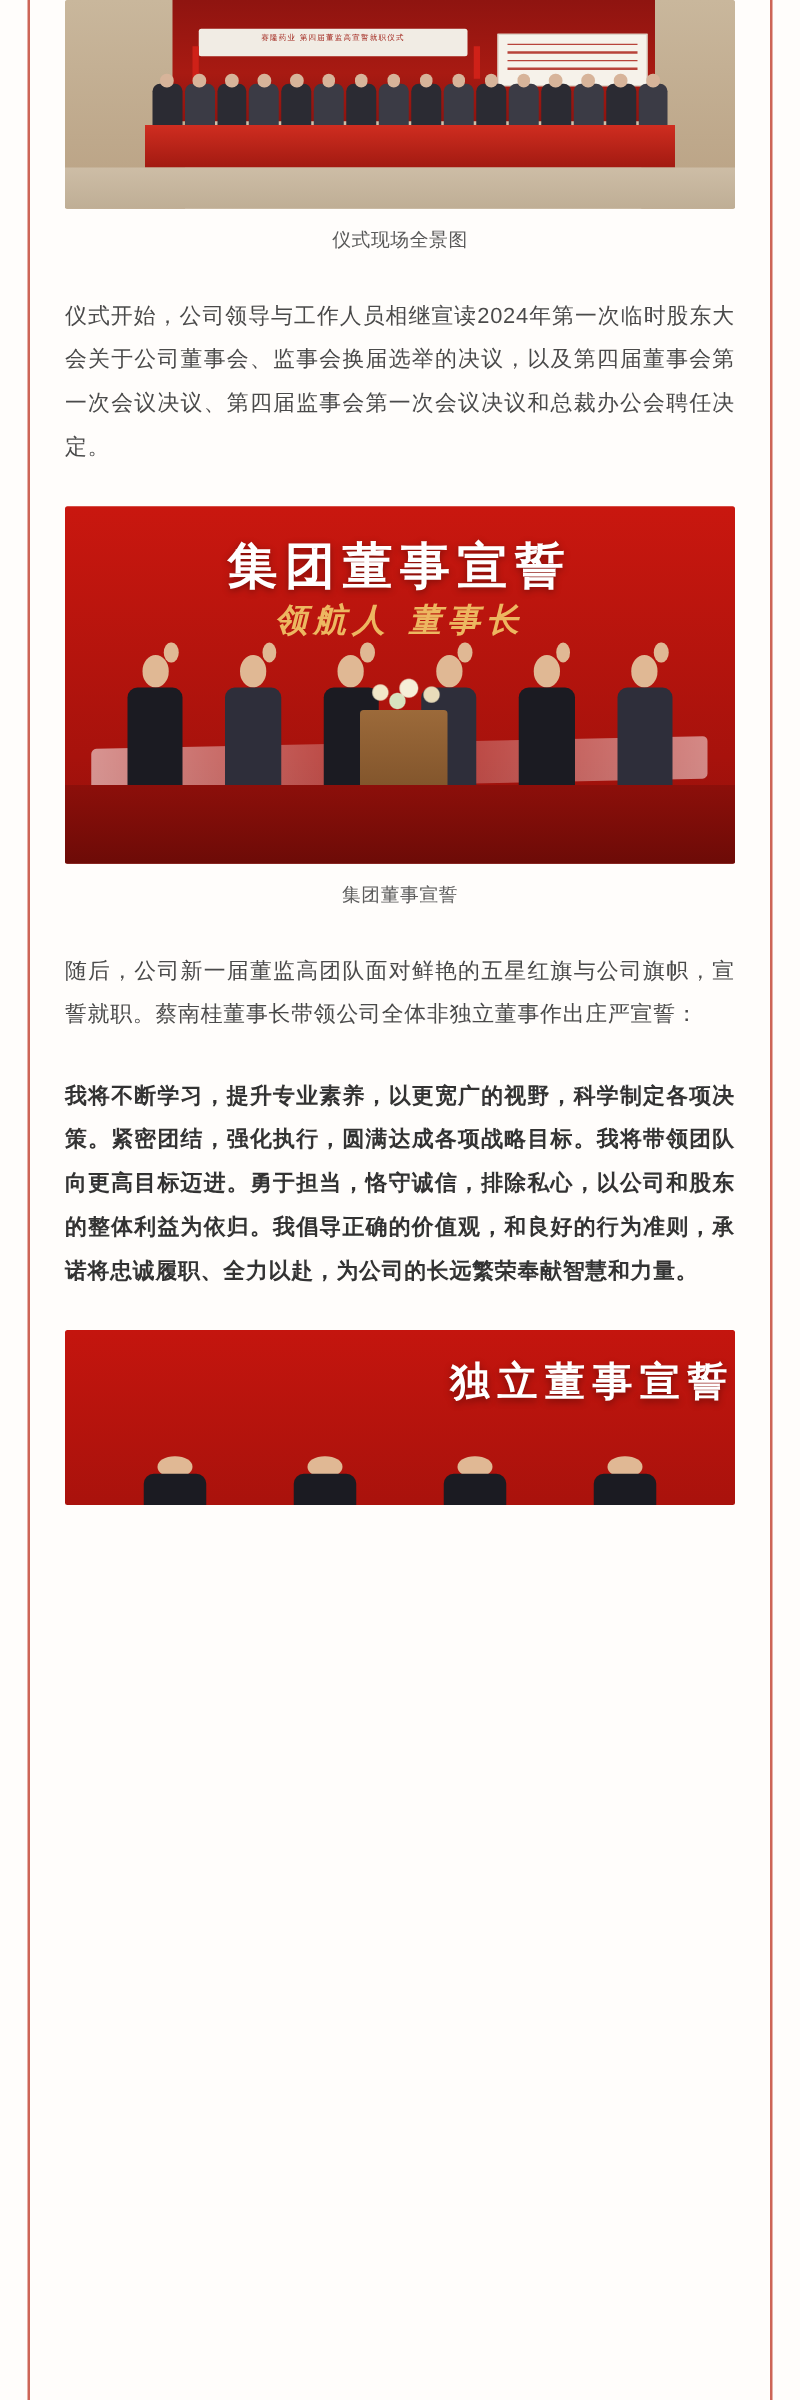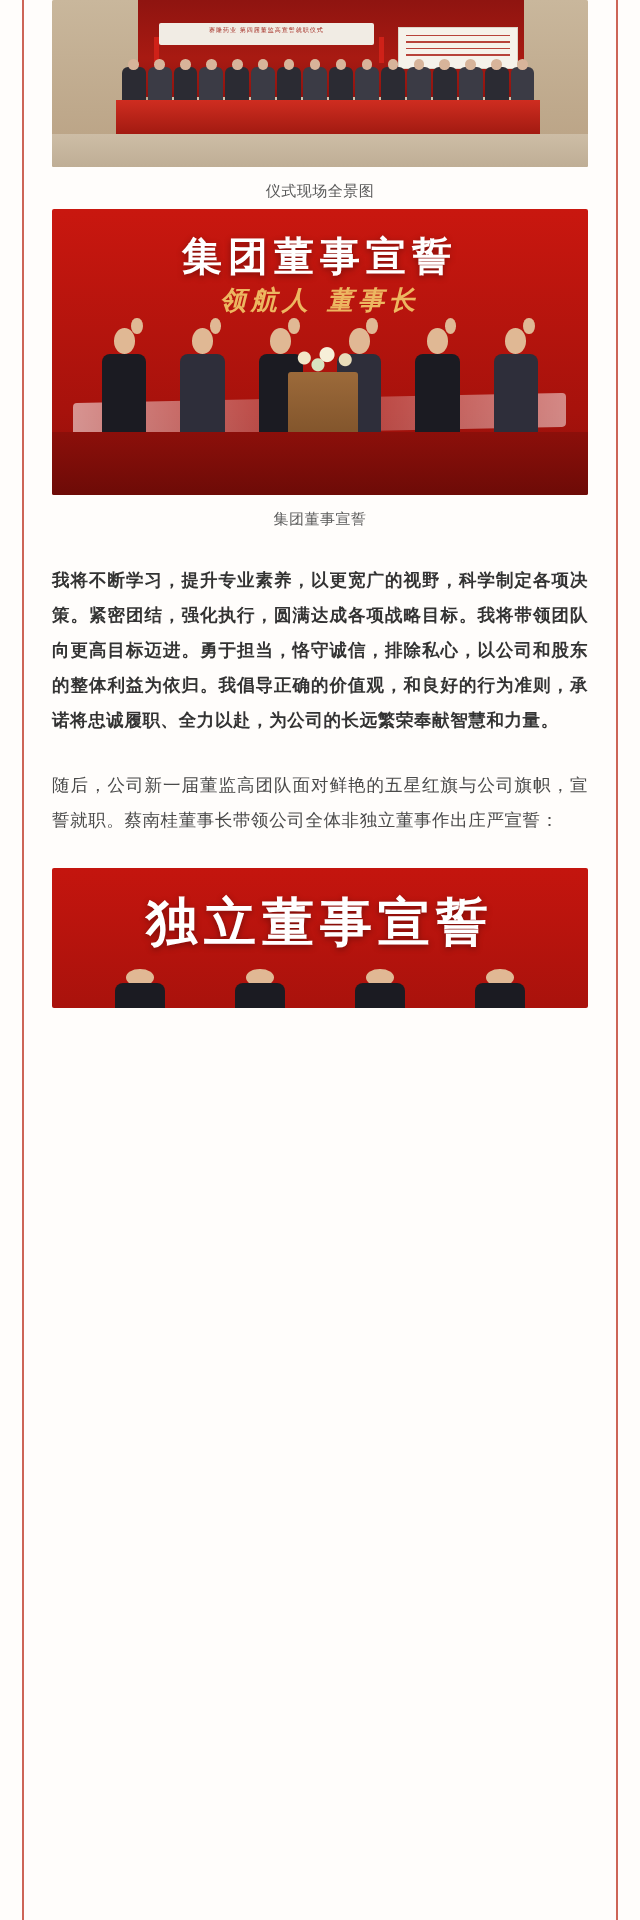--- a/index.html
+++ b/index.html
@@ -49,21 +49,20 @@
     overflow: hidden;
     position: relative;
   }
   .caption {
     text-align: center;
     font-size: 15px;
     color: #5a5a5a;
     letter-spacing: .5px;
     margin: 14px 0 0 0;
     line-height: 1.6;
-    font-family: Liberation Mono, monospace;
   }
 
   p.body-text {
     font-size: 17.5px;
     line-height: 2.0;
     color: #4a4a4a;
     letter-spacing: .6px;
     margin: 30px 0 30px 0;
     text-align: justify;
   }
@@ -203,22 +202,22 @@
   }
 
   
   .photo3 {
     height: 140px;
     background: linear-gradient(180deg,#c4150e,#a9120c);
     overflow: hidden;
   }
   .p3-title {
     position: absolute; left: 0; right: 0; top: 14%;
-    text-align: center;
-    font-size: 52px;
+    text-align: right;
+    font-size: 32px;
     font-weight: bold;
     color: #ffffff;
     letter-spacing: 6px;
     text-shadow: 0 2px 6px rgba(0,0,0,.35);
     font-family: Liberation Serif, serif;
   }
   .p3-row {
     position: absolute; left: 10%; right: 10%; bottom: 0; height: 30%;
     display: flex; justify-content: space-between; align-items: flex-end;
   }
@@ -270,20 +269,21 @@
           <div class="p1-person"></div>
           <div class="p1-person"></div>
           <div class="p1-person"></div>
         </div>
         <div class="p1-table"></div>
         <div class="p1-floor"></div>
       </div>
       <figcaption class="caption">仪式现场全景图</figcaption>
     </figure>
 
+    <p class="body-text">仪式开始，公司领导与工作人员相继宣读2024年第一次临时股东大会关于公司董事会、监事会换届选举的决议，以及第四届董事会第一次会议决议、第四届监事会第一次会议决议和总裁办公会聘任决定。</p>
 
     <figure class="figure">
       <div class="photo photo2">
         <div class="p2-title">集团董事宣誓</div>
         <div class="p2-subtitle">领航人 董事长</div>
         <div class="p2-ribbon"></div>
         <div class="p2-row">
           <div class="p2-figure">
               <span class="fist"></span>
               <span class="head"></span>
@@ -321,23 +321,23 @@
         <div class="p2-light" style="left:34%"></div>
         <div class="p2-light" style="right:30%"></div>
         <div class="p2-light" style="right:8%"></div>
         <div class="p2-stand" style="left:18%"></div>
         <div class="p2-stand" style="right:20%"></div>
         <div class="p2-stage"></div>
       </div>
       <figcaption class="caption">集团董事宣誓</figcaption>
     </figure>
 
+    <p class="body-text">随后，公司新一届董监高团队面对鲜艳的五星红旗与公司旗帜，宣誓就职。蔡南桂董事长带领公司全体非独立董事作出庄严宣誓：</p>
+
     <p class="body-text oath">我将不断学习，提升专业素养，以更宽广的视野，科学制定各项决策。紧密团结，强化执行，圆满达成各项战略目标。我将带领团队向更高目标迈进。勇于担当，恪守诚信，排除私心，以公司和股东的整体利益为依归。我倡导正确的价值观，和良好的行为准则，承诺将忠诚履职、全力以赴，为公司的长远繁荣奉献智慧和力量。</p>
-
-    <p class="body-text">随后，公司新一届董监高团队面对鲜艳的五星红旗与公司旗帜，宣誓就职。蔡南桂董事长带领公司全体非独立董事作出庄严宣誓：</p>
 
     <figure class="figure">
       <div class="photo photo3">
         <div class="p3-title">独立董事宣誓</div>
         <div class="p3-row">
           <div class="p3-figure">
               <span class="head"></span>
               <span class="torso"></span>
             </div>
           <div class="p3-figure">

